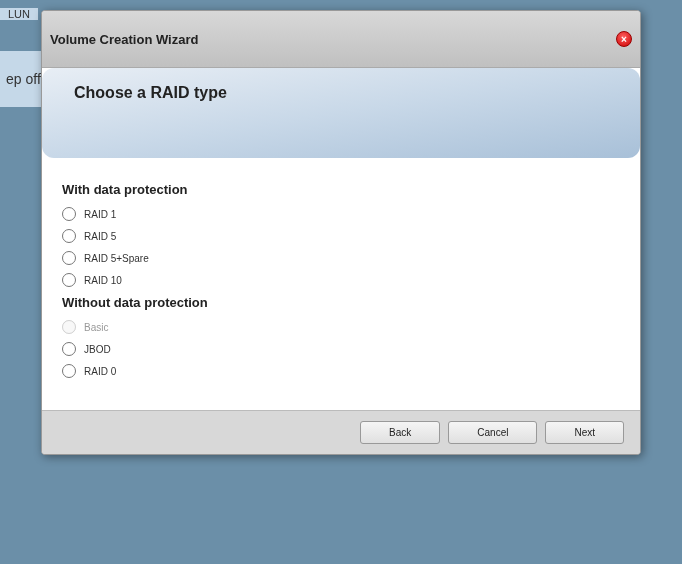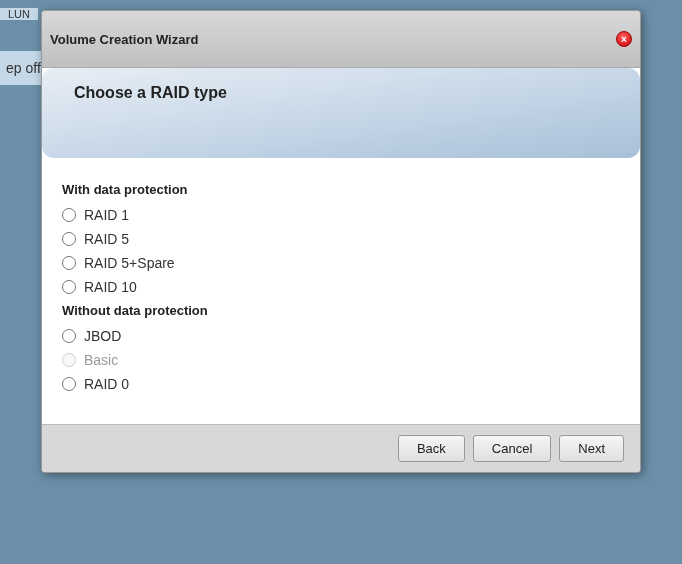--- a/index.html
+++ b/index.html
@@ -15,21 +15,21 @@
       align-items: flex-start;
       justify-content: flex-start;
     }
 
     .behind-label {
       position: absolute;
       top: 51px;
       left: 0;
       color: #333;
       font-size: 14px;
-      padding: 9px 6px;
+      padding: 20px 6px;
       background: #c5d8e8;
       z-index: 0;
     }
 
     .lun-tab {
       position: absolute;
       top: 8px;
       left: 0;
       background: #c5d8e8;
       color: #333;
@@ -130,21 +130,21 @@
     }
 
     .radio-input {
       width: 14px;
       height: 14px;
       accent-color: #0055aa;
       cursor: pointer;
     }
 
     .radio-label {
-      font-size: 14px;
+      font-size: 10px;
       color: #333;
     }
 
     .radio-label.disabled {
       color: #999;
     }
 
     .section-divider {
       margin: 6px 0 10px 0;
     }
@@ -152,22 +152,22 @@
     .dialog-footer {
       background: #d8d8d8;
       border-top: 1px solid #bbb;
       padding: 10px 16px;
       display: flex;
       justify-content: flex-end;
       gap: 8px;
     }
 
     .footer-btn {
-      padding: 5px 18px;
-      font-size: 13px;
+      padding: 5px 28px;
+      font-size: 10px;
       border: 1px solid #999;
       border-radius: 3px;
       background: linear-gradient(to bottom, #f5f5f5, #e0e0e0);
       cursor: pointer;
       color: #222;
     }
   </style>
 </head>
 <body>
 
@@ -207,26 +207,26 @@
           <div class="radio-item">
             <input type="radio" class="radio-input" name="raid" style="">
             <span class="radio-label">RAID 10</span>
           </div>
         </div>
 
         <div class="section-label section-divider">Without data protection</div>
 
         <div class="radio-group">
           <div class="radio-item">
-            <input type="radio" class="radio-input" name="raid" style="">
-            <span class="radio-label">JBOD</span>
-          </div>
-          <div class="radio-item">
             <input type="radio" class="radio-input" name="raid" disabled="" style="">
             <span class="radio-label disabled">Basic</span>
+          </div>
+          <div class="radio-item">
+            <input type="radio" class="radio-input" name="raid" style="">
+            <span class="radio-label">JBOD</span>
           </div>
           <div class="radio-item">
             <input type="radio" class="radio-input" name="raid" style="">
             <span class="radio-label">RAID 0</span>
           </div>
         </div>
 
       </div>
     </div>
 

